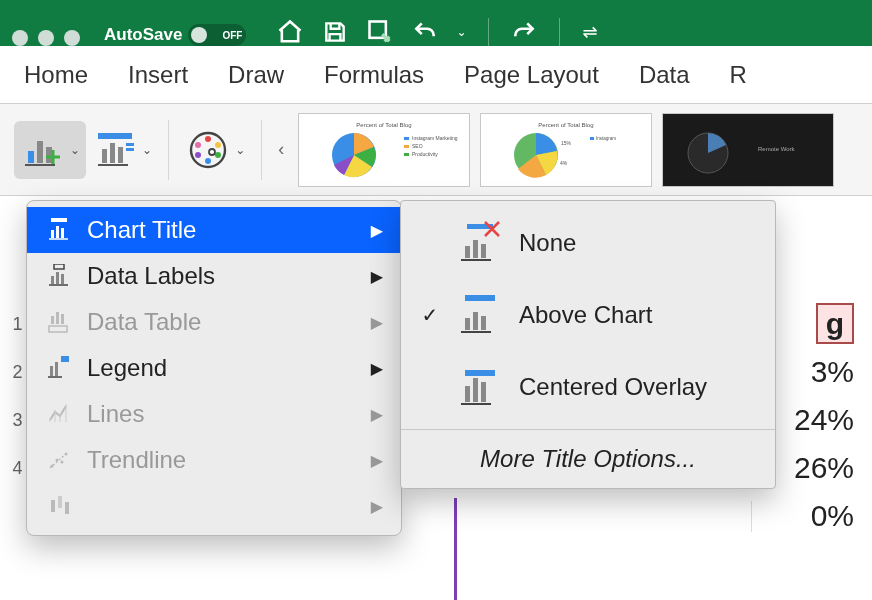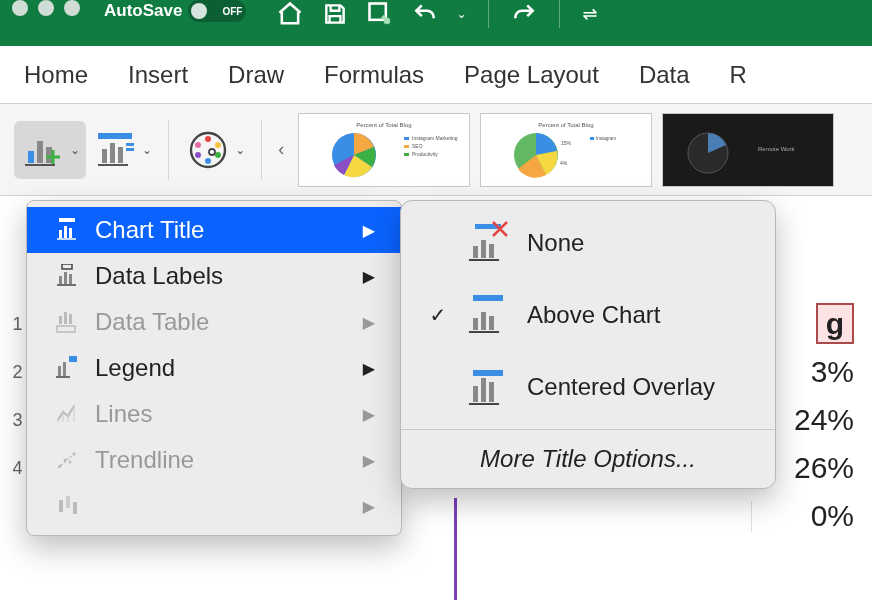--- a/index.html
+++ b/index.html
@@ -1,19 +1,19 @@
 <!DOCTYPE html>
 <html><head>
 <meta charset="utf-8">
 <style>
 * { box-sizing: border-box; margin: 0; padding: 0; font-family: -apple-system, BlinkMacSystemFont, "Segoe UI", Helvetica, Arial, sans-serif; }
 body { width: 872px; height: 600px; overflow: hidden; background: #fff; position: relative; }
 
 
-.titlebar { height: 46px; background: #107c41; display: flex; align-items: flex-start; padding: 0 12px; gap: 10px; }
+.titlebar { height: 46px; background: #107c41; display: flex; align-items: flex-end; padding: 0 12px; gap: 10px; }
 .traffic { display: flex; gap: 10px; margin-right: 14px; }
 .traffic-dot { width: 16px; height: 16px; border-radius: 50%; background: #d0ddd6; }
 .autosave-wrap { display: flex; align-items: center; gap: 6px; color: #fff; font-size: 17px; font-weight: 600; }
 .autosave-toggle { width: 58px; height: 22px; background: #0b5f33; border-radius: 12px; display: flex; align-items: center; justify-content: flex-end; padding: 0 4px; position: relative; }
 .autosave-knob { width: 16px; height: 16px; border-radius: 50%; background: #d8e5df; position: absolute; left: 3px; }
 .autosave-off { color: #fff; font-size: 10px; font-weight: 700; }
 .tb-icons { display: flex; align-items: center; gap: 18px; margin-left: 20px; }
 .tb-icon { color: #fff; display: flex; align-items: center; }
 .tb-divider { width: 1px; height: 28px; background: rgba(255,255,255,0.35); margin: 0 4px; }
 
@@ -42,24 +42,24 @@
 .highlight { background: #fde3e3; border: 2px solid #a94b4b; padding: 2px 8px; }
 
 
 .menu1 {
   position: absolute; left: 26px; top: 200px; width: 376px;
   background: #ececec; border: 1px solid #b8b8b8; border-radius: 8px;
   box-shadow: 0 12px 30px rgba(0,0,0,0.25); padding: 6px 0; z-index: 10;
 }
 .menu2 {
   position: absolute; left: 400px; top: 200px; width: 376px;
-  background: #ececec; border: 1px solid #b8b8b8; border-radius: 12px;
+  background: #ececec; border: 1px solid #b8b8b8; border-radius: 4px;
   box-shadow: 0 12px 30px rgba(0,0,0,0.25); padding: 6px 0; z-index: 11;
 }
-.menu-item { display: flex; align-items: center; height: 46px; padding: 0 26px; gap: 14px; font-size: 24px; color: #222; }
+.menu-item { display: flex; align-items: center; height: 46px; padding: 0 18px; gap: 14px; font-size: 24px; color: #222; }
 .menu-item.selected { background: #0a63ff; color: #fff; }
 .menu-item.disabled { color: #999; }
 .menu-item .mi-icon { width: 28px; display: flex; justify-content: center; }
 .menu-item .mi-arrow { margin-left: auto; font-size: 16px; }
 .menu-item .mi-check { width: 22px; text-align: center; font-size: 20px; }
 .menu-sep { height: 1px; background: #c8c8c8; margin: 6px 0; }
 .menu-item.center { justify-content: center; font-style: italic; }
 .menu-icon-big { width: 50px; height: 50px; display: flex; align-items: center; justify-content: center; }
 .menu-item-tall { height: 72px; }
 

